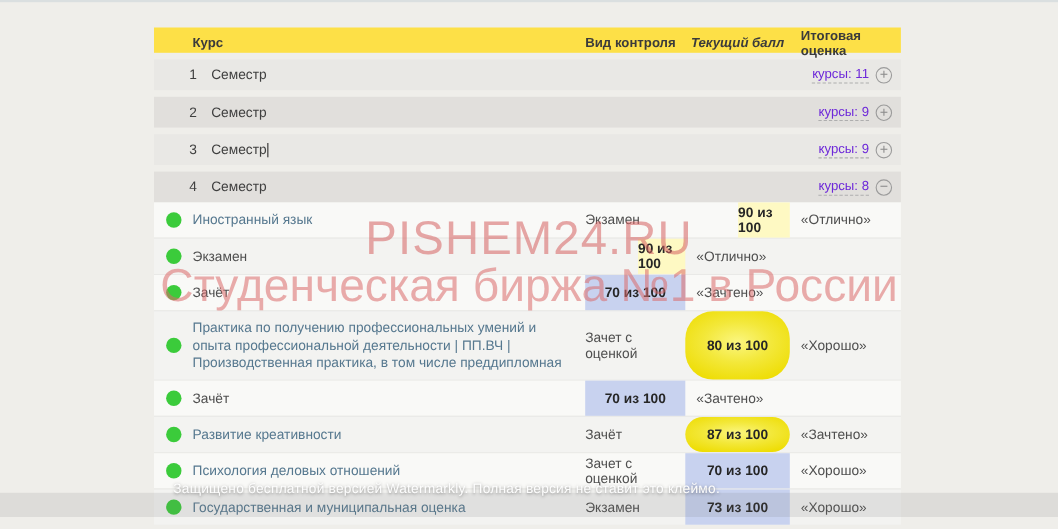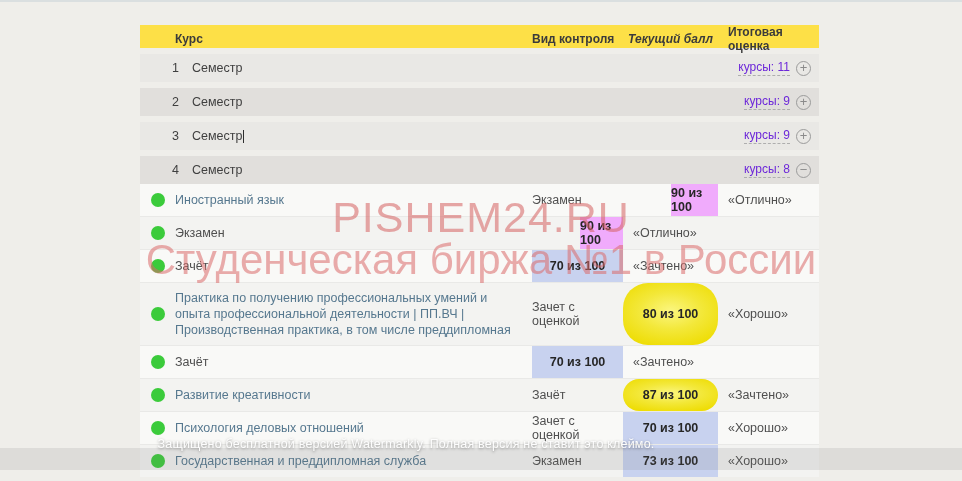--- a/index.html
+++ b/index.html
@@ -46,21 +46,21 @@
   .row-a{background:#f9f9f7;}
   .row-b{background:#f3f3f1;}
   .cell-dot{display:flex;align-items:center;justify-content:center;}
   .dot{width:14px;height:14px;border-radius:50%;background:#3bcb3b;}
   .cell-name{font-size:12.5px;color:#56788f;line-height:16px;padding:7px 14px 7px 0;cursor:pointer;}
   .cell-control{font-size:12.5px;color:#4f4f4f;}
   .cell-score{
     align-self:stretch;display:flex;align-items:center;justify-content:center;
     font-size:12.5px;font-weight:600;color:#262626;
   }
-  .bg-green{background:#f0abfc;margin-left:48px;}
+  .bg-green{background:#fef9c3;margin-left:48px;}
   .bg-blue{background:#c8d2ef;}
   .bg-yellow{background:radial-gradient(ellipse 65% 60% at 50% 45%, #fbf67f 0%, #f3e83a 50%, #eedd05 100%);border-radius:25px;}
   .cell-grade{font-size:12.5px;color:#4f4f4f;padding-left:10px;}
 
   .wm1{
     position:absolute;top:193px;left:0;width:962px;text-align:center;
     font-size:43px;color:rgba(214,96,96,0.55);letter-spacing:1px;z-index:5;pointer-events:none;
   }
   .wm2{
     position:absolute;top:236px;left:0;width:962px;text-align:center;
@@ -182,21 +182,21 @@
         </div>
         <div class="cell-name">Психология деловых отношений</div>
         <div class="cell-control">Зачет с оценкой</div>
         <div class="cell-score bg-blue">70 из 100</div>
         <div class="cell-grade">«Хорошо»</div>
       </div>
       <div class="course-row row-b">
         <div class="cell-dot">
           <span class="dot"></span>
         </div>
-        <div class="cell-name">Государственная и преддипломная служба</div>
+        <div class="cell-name">Государственная и муниципальная оценка</div>
         <div class="cell-control">Экзамен</div>
         <div class="cell-score bg-blue">73 из 100</div>
         <div class="cell-grade">«Хорошо»</div>
       </div>
     </div>
 
 </div>
 
 <div class="wm1">PISHEM24.RU</div>
 <div class="wm2">Студенческая биржа №1 в России</div>

